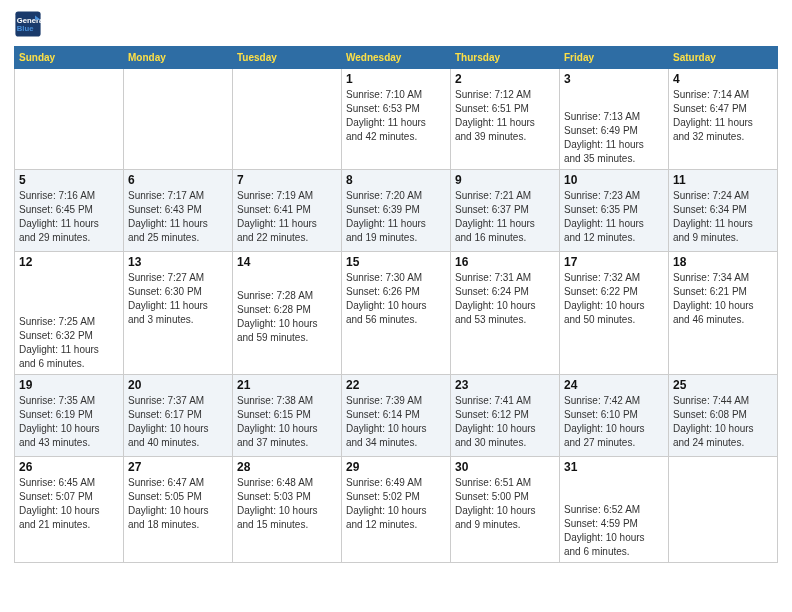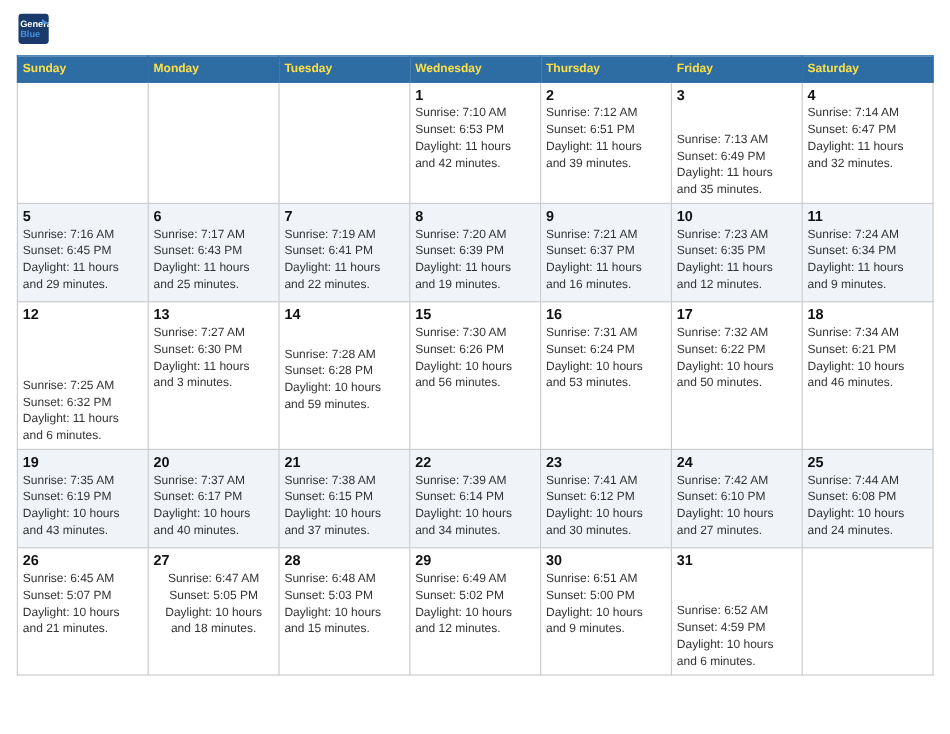--- a/index.html
+++ b/index.html
@@ -307,21 +307,21 @@
         <tr>
           <td>
             <div class="day-num">26</div>
             <div class="day-info" style="white-space: pre-line;">Sunrise: 6:45 AM
 Sunset: 5:07 PM
 Daylight: 10 hours
 and 21 minutes.</div>
           </td>
           <td>
             <div class="day-num">27</div>
-            <div class="day-info" style="white-space: pre-line; text-align: center;">Sunrise: 6:47 AM
+            <div class="day-info" style="white-space: pre-line;">Sunrise: 6:47 AM
 Sunset: 5:05 PM
 Daylight: 10 hours
 and 18 minutes.</div>
           </td>
           <td>
             <div class="day-num">28</div>
             <div class="day-info" style="white-space: pre-line;">Sunrise: 6:48 AM
 Sunset: 5:03 PM
 Daylight: 10 hours
 and 15 minutes.</div>

